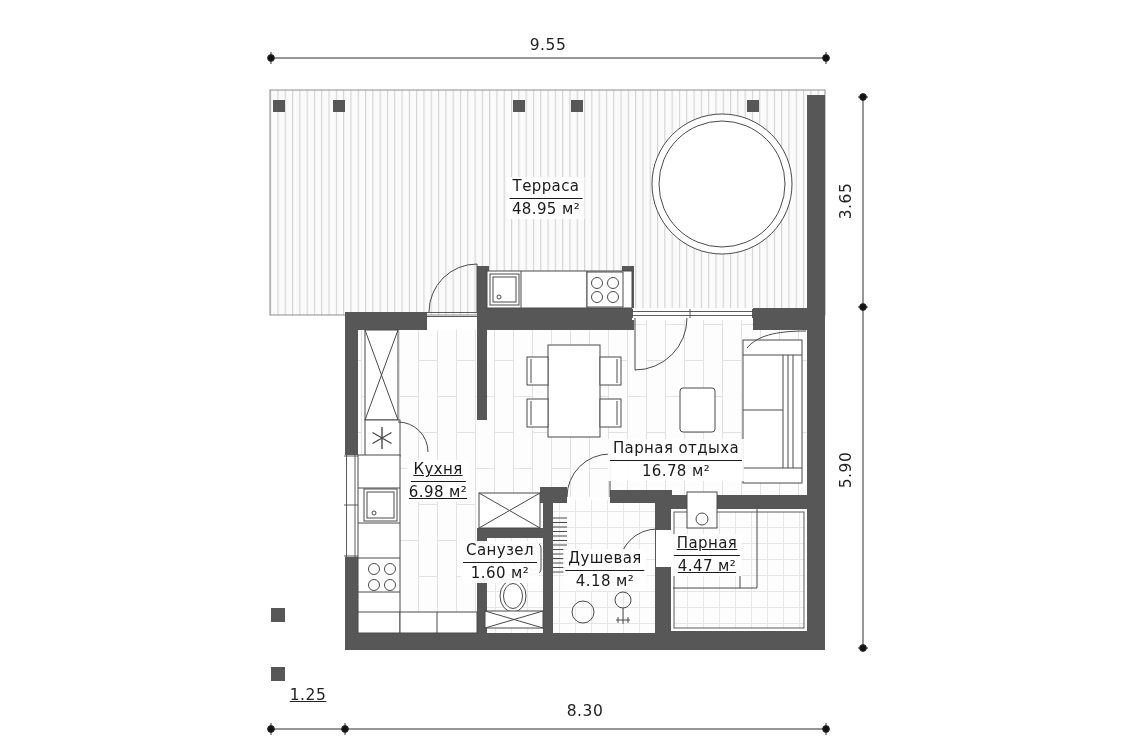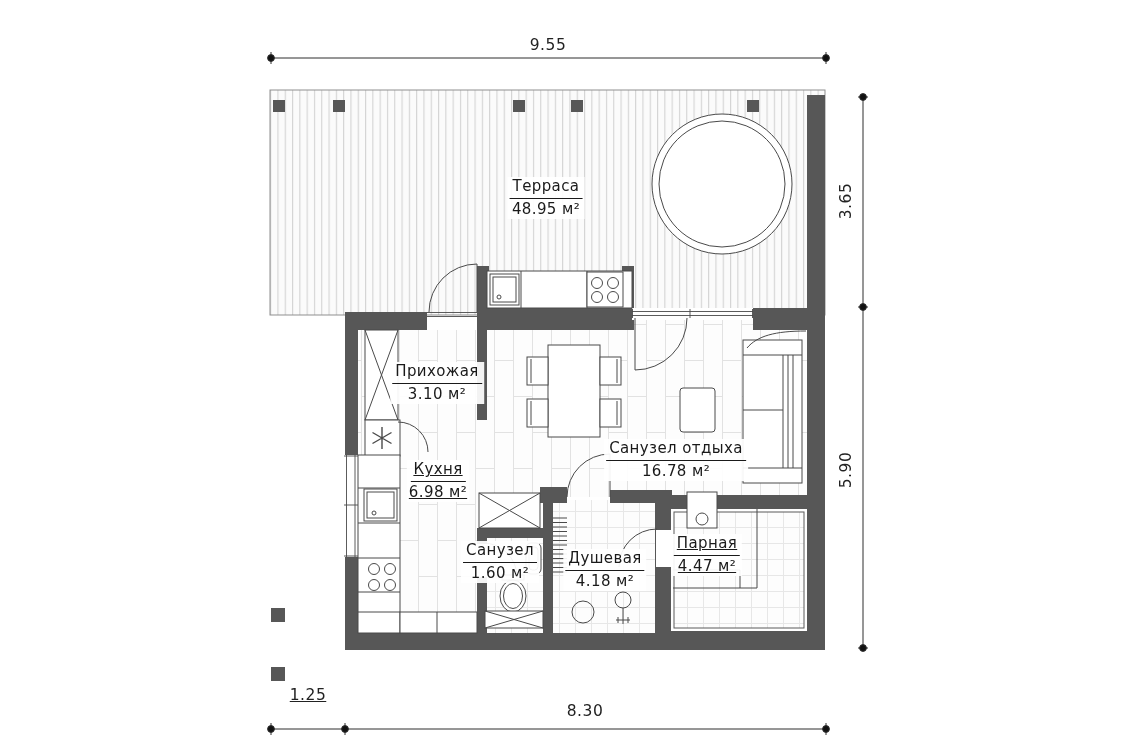--- a/index.html
+++ b/index.html
@@ -235,30 +235,26 @@
           <circle cx="345" cy="729" r="3.4"></circle>
           <circle cx="826" cy="729" r="3.4"></circle>
     </g>
   </g>
 </svg>
 
 <div class="lbl" style="left:546px;top:177px;">
   <span class="rn">Терраса</span>
   <span class="ra">48.95 м²</span>
 </div>
-<div class="lbl" style="left:437px;top:362px;">
-  <span class="rn">Прихожая</span>
-  <span class="ra">3.10 м²</span>
-</div>
 <div class="lbl" style="left:438px;top:460px;text-decoration:underline;">
   <span class="rn">Кухня</span>
   <span class="ra">6.98 м²</span>
 </div>
 <div class="lbl" style="left:676px;top:439px;">
-  <span class="rn">Санузел отдыха</span>
+  <span class="rn">Парная отдыха</span>
   <span class="ra">16.78 м²</span>
 </div>
 <div class="lbl" style="left:500px;top:541px;">
   <span class="rn">Санузел</span>
   <span class="ra">1.60 м²</span>
 </div>
 <div class="lbl" style="left:605px;top:549px;">
   <span class="rn">Душевая</span>
   <span class="ra">4.18 м²</span>
 </div>

